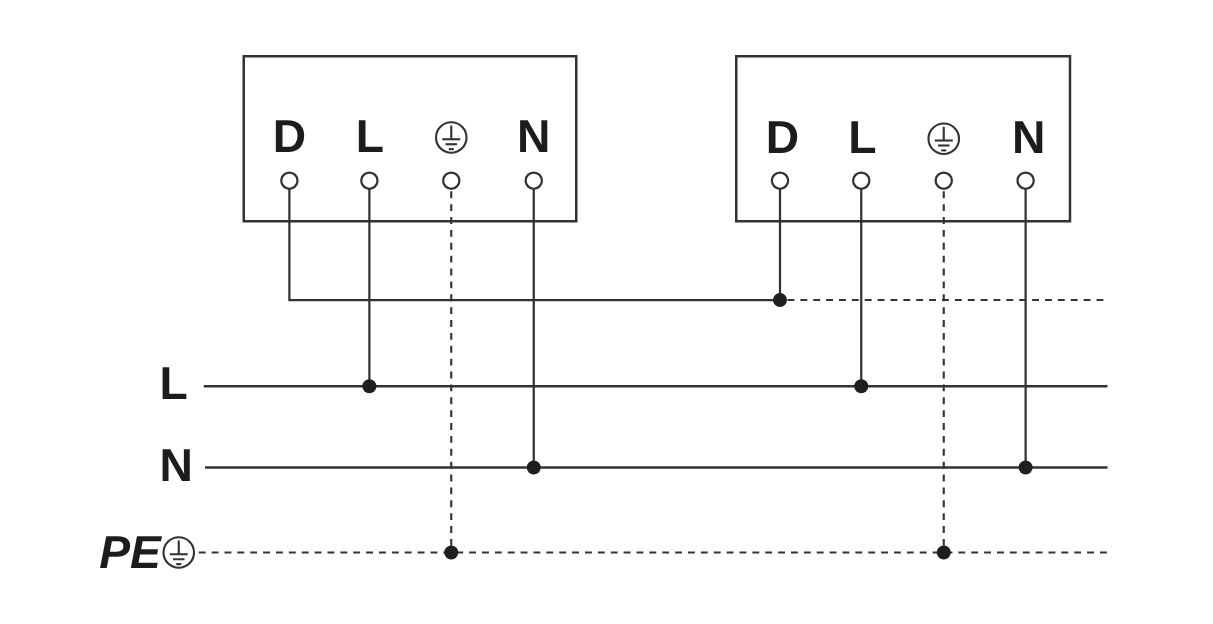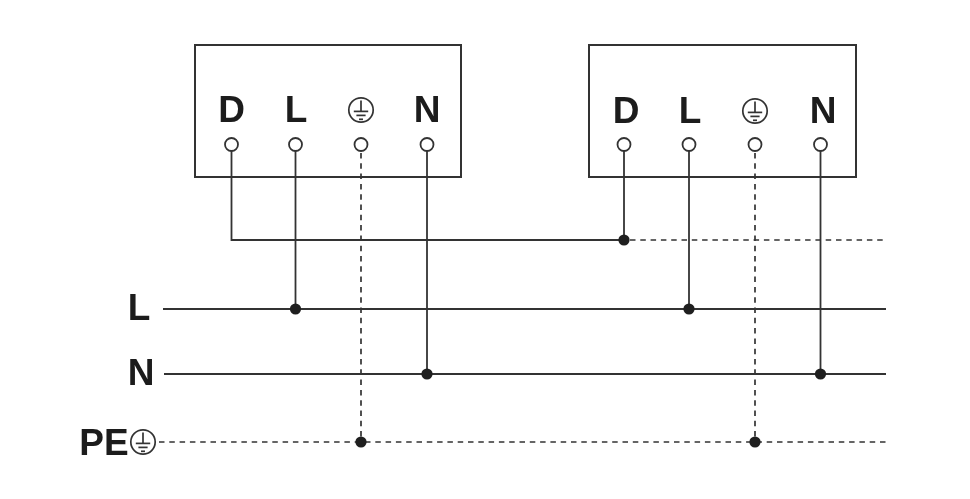--- a/index.html
+++ b/index.html
@@ -101,15 +101,15 @@
   <div class="lbl" style="left:231.5px; top:109px;">D</div>
   <div class="lbl" style="left:296px; top:109px;">L</div>
   <div class="lbl" style="left:427px; top:109px;">N</div>
 
   <div class="lbl" style="left:626px; top:110px;">D</div>
   <div class="lbl" style="left:690px; top:110px;">L</div>
   <div class="lbl" style="left:823px; top:110px;">N</div>
 
   <div class="lbl" style="left:139px; top:307px;">L</div>
   <div class="lbl" style="left:141px; top:372px;">N</div>
-  <div class="lbl" style="left:104px; top:442px;">PE</div>
+  <div class="lbl" style="left:104px; top:442px;font-style:italic;">PE</div>
 
 </div>
 
 </body></html>

